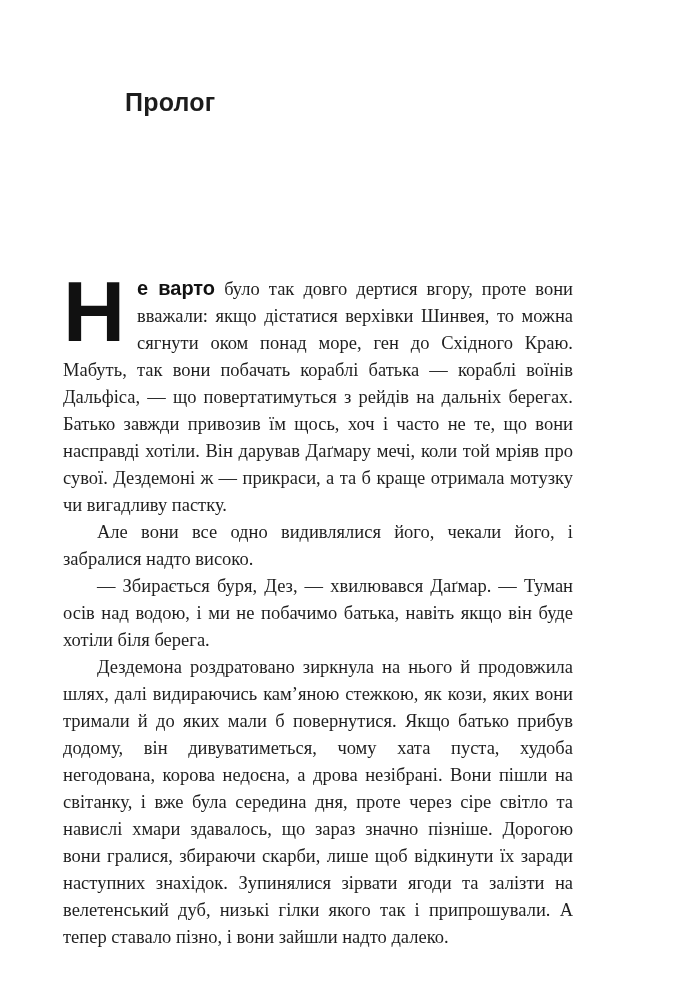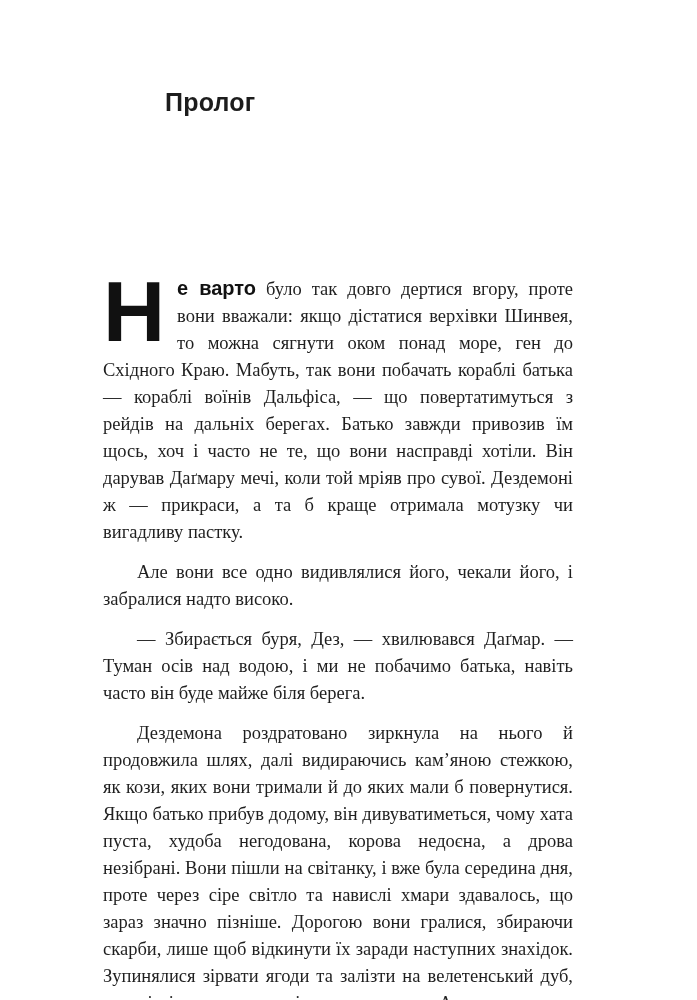--- a/index.html
+++ b/index.html
@@ -6,21 +6,21 @@
     margin: 0;
     padding: 0;
     background: #ffffff;
   }
   .page {
     position: relative;
     width: 697px;
     height: 1000px;
     background: #ffffff;
     box-sizing: border-box;
-    padding: 88px 124px 0 103px;
+    padding: 88px 124px 0 63px;
     overflow: hidden;
   }
   .chapter-title {
     margin: 0 0 0 62px;
     font-family: "Liberation Sans", sans-serif;
     font-weight: 700;
     font-size: 25px;
     letter-spacing: 0.2px;
     color: #1c1c1c;
   }
@@ -31,21 +31,20 @@
     line-height: 27px;
     color: #1f1f1f;
     text-align: justify;
   }
   .para {
     margin: 0;
     padding: 0;
   }
   .para.indent {
     text-indent: 34px;
-    margin-top: 13px;
   }
   .dropcap {
     float: left;
     font-family: "Liberation Sans", sans-serif;
     font-weight: 700;
     font-size: 86px;
     line-height: 62px;
     color: #111111;
     margin: 5px 12px 0 0;
   }
@@ -64,18 +63,18 @@
   <h1 class="chapter-title">Пролог</h1>
 
   <div class="body-text">
 
     <p class="para">
       <span class="dropcap">Н</span><span class="lead-bold">е варто</span><span> було так довго дертися вгору, проте вони вважали: якщо дістатися верхівки Шинвея, то можна сягнути оком понад море, ген до Східного Краю. Мабуть, так вони побачать кораблі батька — кораблі воїнів Дальфіса, — що повертатимуться з рейдів на дальніх берегах. Батько завжди привозив їм щось, хоч і часто не те, що вони насправді хотіли. Він дарував Даґмару мечі, коли той мріяв про сувої. Дездемоні ж — прикраси, а та б краще отримала мотузку чи вигадливу пастку.</span>
     </p>
 
     <p class="para indent">Але вони все одно видивлялися його, чекали його, і забралися надто високо.</p>
 
-    <p class="para indent">— Збирається буря, Дез, — хвилювався Даґмар. — Туман осів над водою, і ми не побачимо батька, навіть часто він буде майже біля берега.</p>
+    <p class="para indent">— Збирається буря, Дез, — хвилювався Даґмар. — Туман осів над водою, і ми не побачимо батька, навіть якщо він буде хотіли біля берега.</p>
 
     <p class="para indent">Дездемона роздратовано зиркнула на нього й продовжила шлях, далі видираючись кам’яною стежкою, як кози, яких вони тримали й до яких мали б повернутися. Якщо батько прибув додому, він дивуватиметься, чому хата пуста, худоба негодована, корова недоєна, а дрова незібрані. Вони пішли на світанку, і вже була середина дня, проте через сіре світло та навислі хмари здавалось, що зараз значно пізніше. Дорогою вони гралися, збираючи скарби, лише щоб відкинути їх заради наступних знахідок. Зупинялися зірвати ягоди та залізти на велетенський дуб, низькі гілки якого так і припрошували. А тепер ставало пізно, і вони зайшли надто далеко.</p>
 
   </div>
 </div>
 
 </body></html>

